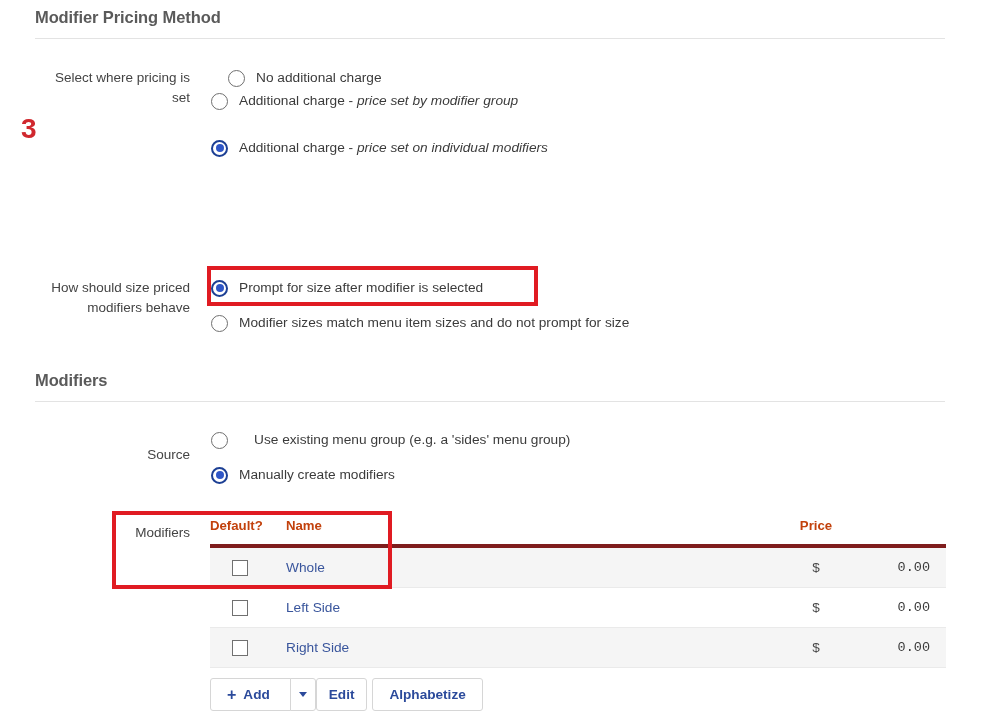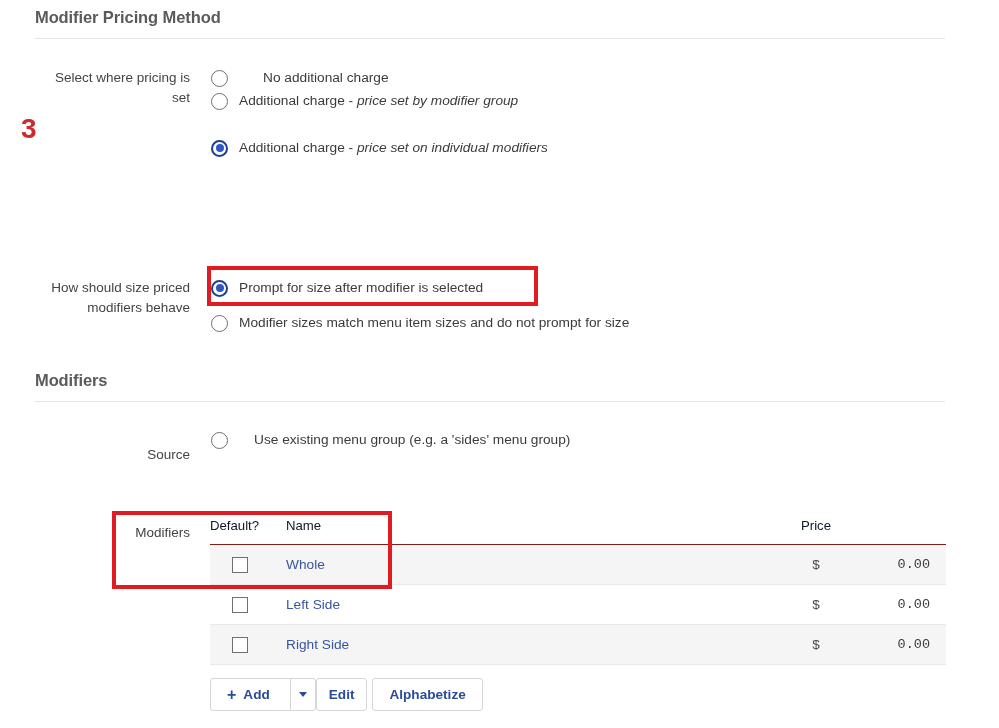--- a/index.html
+++ b/index.html
@@ -104,25 +104,25 @@
   .mod-table {
     position: absolute;
     left: 210px;
     width: 736px;
     border-collapse: collapse;
     font-size: 13.5px;
   }
   .mod-table th {
     text-align: left;
     font-size: 13.2px;
-    font-weight: normal;
-    color: #0f172a;
+    font-weight: bold;
+    color: #c2410c;
     padding: 0 0 11px 0;
     background: #ffffff;
-    border-bottom: 1px solid #7f1d1d;
+    border-bottom: 4px solid #7f1d1d;
   }
   .mod-table td {
     padding: 0;
     height: 39px;
     vertical-align: middle;
     border-bottom: 1px solid #eaeaea;
     color: #3b3b3b;
   }
   .mod-table tbody tr:nth-child(odd) td {
     background: #f5f5f5;
@@ -222,21 +222,21 @@
 
 <div class="page">
 
   <div class="section-header" style="top:8px;">Modifier Pricing Method</div>
 
   <div class="field-label" style="left:35px; top:68px; width:155px;">
     <span>Select where pricing is</span><br>
     <span>set</span>
   </div>
 
-  <div class="radio-row" style="left:211px; top:66px;gap:24px;">
+  <div class="radio-row" style="left:228px; top:66px;">
     <span class="radio"></span>
     <span class="radio-label">No additional charge</span>
   </div>
 
   <div class="radio-row" style="left:211px; top:89px;">
     <span class="radio"></span>
     <span class="radio-label"><span>Additional charge - </span><i>price set by modifier group</i></span>
   </div>
 
   <div class="radio-row" style="left:211px; top:136px;">
@@ -266,20 +266,24 @@
 
   <div class="section-header" style="top:371px;">Modifiers</div>
 
   <div class="field-label" style="left:35px; top:429px; width:155px;margin-top:16px;">Source</div>
 
   <div class="radio-row" style="left:211px; top:428px;gap:15px;">
     <span class="radio"></span>
     <span class="radio-label">Use existing menu group (e.g. a 'sides' menu group)</span>
   </div>
 
+  <div class="radio-row" style="left:211px; top:463px;">
+    <span class="radio checked"></span>
+    <span class="radio-label">Manually create modifiers</span>
+  </div>
 
   <div class="field-label" style="left:35px; top:523px; width:155px;">Modifiers</div>
 
   <table class="mod-table" style="top:518px;">
     <thead>
       <tr>
         <th class="col-default">Default?</th>
         <th class="col-name">Name</th>
         <th class="col-cur" style="text-align:center;">Price</th>
         <th class="col-price"></th>

